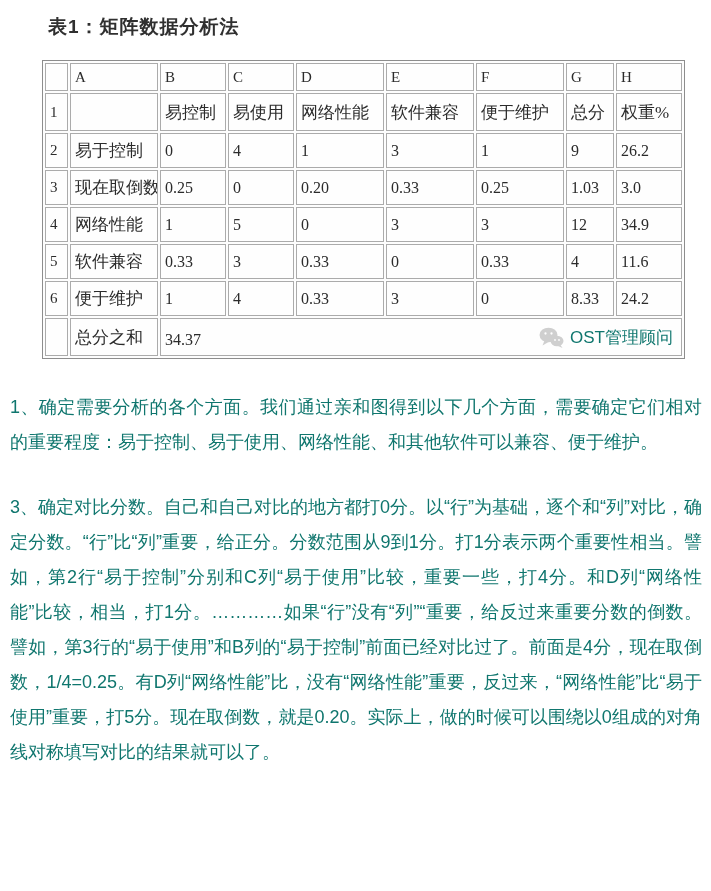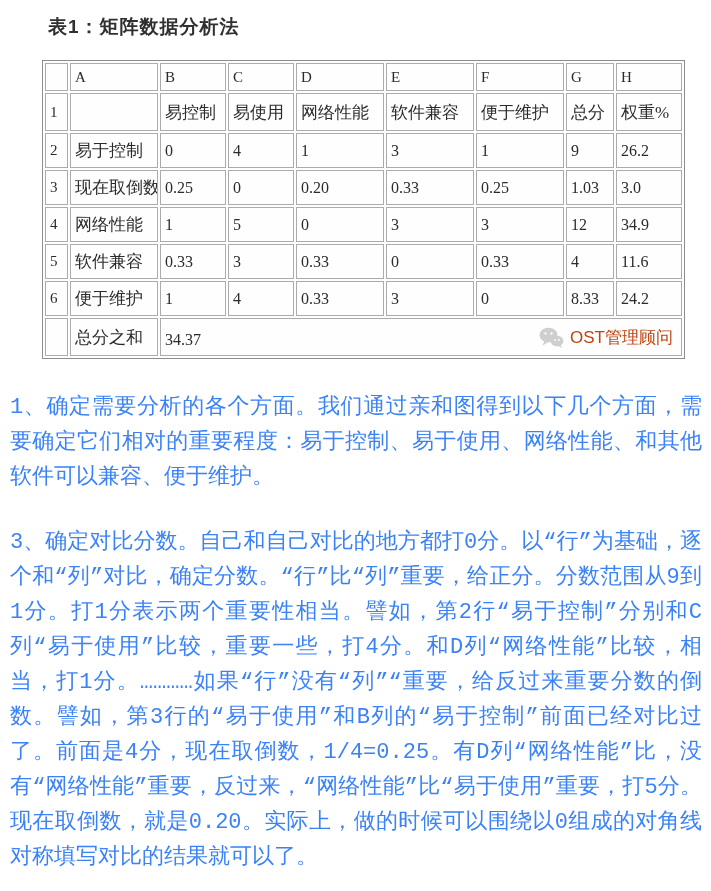--- a/index.html
+++ b/index.html
@@ -44,33 +44,32 @@
   td.rownum { padding-left: 3px; font-size: 15px; }
   td.label { font-size: 17px; }
   td.val { font-size: 16px; }
   td.head { font-size: 17px; }
   .totalwrap { display: flex; align-items: flex-end; justify-content: space-between; }
   .totalval { font-size: 16px; }
 
   
   .watermark {
     display: flex; align-items: center; gap: 6px;
-    color: #c2410c; font-size: 17px;
+    color: #0f766e; font-size: 17px;
     font-family: "Liberation Sans", "DejaVu Sans", sans-serif;
     margin-right: 4px;
   }
 
   
   .instructions { padding: 31px 9px 0 10px; }
   .instructions p {
     margin: 0 0 30px 0;
-    font-size: 22px; line-height: 35px;
-    color: #3b82f6;
+    font-size: 18px; line-height: 35px;
+    color: #0f766e;
     text-align: justify;
-    font-family: Liberation Mono, monospace;
   }
 </style>
 </head>
 <body>
 
 <div class="page">
 
   <div class="top-section">
     <h1 class="table-title">表1：矩阵数据分析法</h1>
 

